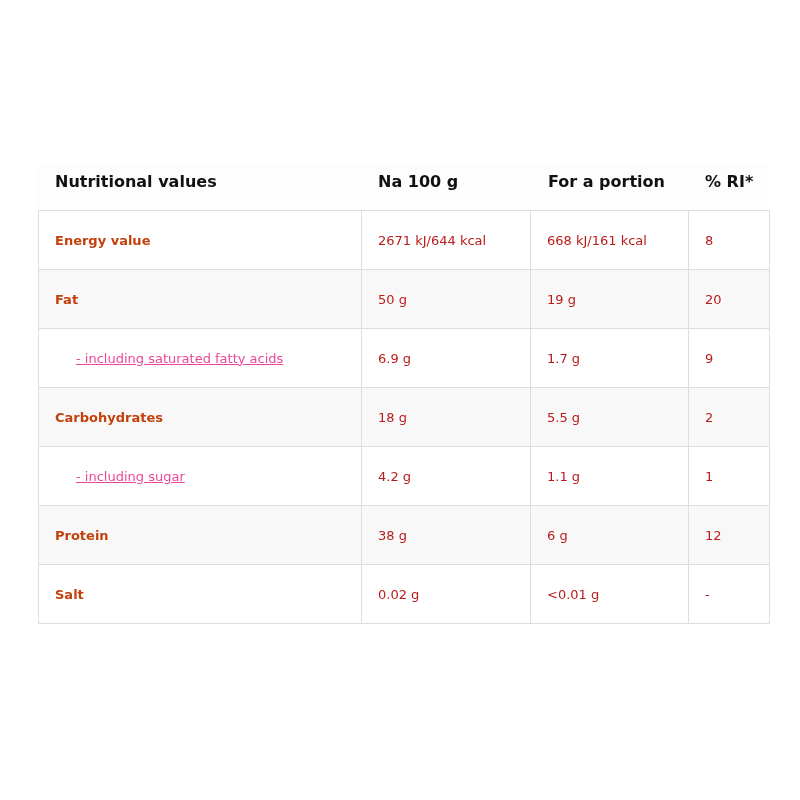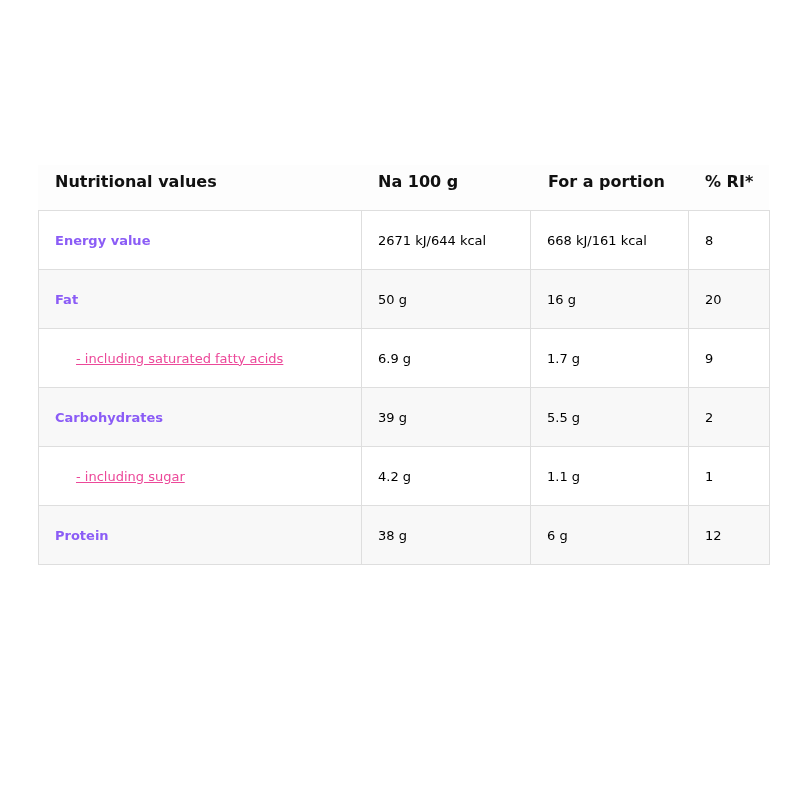--- a/index.html
+++ b/index.html
@@ -4,23 +4,23 @@
   <style>
     html, body { margin:0; padding:0; background:#ffffff; }
     body { width:800px; height:800px; position:relative; overflow:hidden;
            font-family:"DejaVu Sans", sans-serif; color:#1a1a1a; }
     .header { position:absolute; left:38px; top:165px; width:731px; height:45px;
               background:#fdfdfd; }
     .header .h { position:absolute; top:7px; font-size:16px; font-weight:bold; color:#111; }
     table.nut { position:absolute; left:38px; top:210px; width:731px;
                 border-collapse:collapse; table-layout:fixed; }
     table.nut td { border:1px solid #dedede; height:58px; padding:0 0 0 16px;
-                   font-size:13px; color:#000000; vertical-align:middle; }
+                   font-size:13px; color:#b91c1c; vertical-align:middle; }
     table.nut tr.alt td { background:#f8f8f8; }
-    td.label.bold { font-weight:bold; color:#8b5cf6; }
+    td.label.bold { font-weight:bold; color:#c2410c; }
     td.label.sub { padding-left:37px; color:#ec4899;text-decoration:underline; }
   </style>
 </head>
 <body>
 
 <div class="header">
   <span class="h" style="left:17px">Nutritional values</span>
   <span class="h" style="left:340px">Na 100 g</span>
   <span class="h" style="left:510px">For a portion</span>
   <span class="h" style="left:667px">% RI*</span>
@@ -36,41 +36,47 @@
   <tbody>
       <tr>
     <td class="label bold">Energy value</td>
     <td>2671 kJ/644 kcal</td>
     <td>668 kJ/161 kcal</td>
     <td>8</td>
   </tr>
   <tr class="alt">
     <td class="label bold">Fat</td>
     <td>50 g</td>
-    <td>16 g</td>
+    <td>19 g</td>
     <td>20</td>
   </tr>
   <tr>
     <td class="label sub">- including saturated fatty acids</td>
     <td>6.9 g</td>
     <td>1.7 g</td>
     <td>9</td>
   </tr>
   <tr class="alt">
     <td class="label bold">Carbohydrates</td>
-    <td>39 g</td>
+    <td>18 g</td>
     <td>5.5 g</td>
     <td>2</td>
   </tr>
   <tr>
     <td class="label sub">- including sugar</td>
     <td>4.2 g</td>
     <td>1.1 g</td>
     <td>1</td>
   </tr>
   <tr class="alt">
     <td class="label bold">Protein</td>
     <td>38 g</td>
     <td>6 g</td>
     <td>12</td>
   </tr>
+  <tr>
+    <td class="label bold">Salt</td>
+    <td>0.02 g</td>
+    <td>&lt;0.01 g</td>
+    <td>-</td>
+  </tr>
 </tbody>
   </table>
 
 </body></html>

